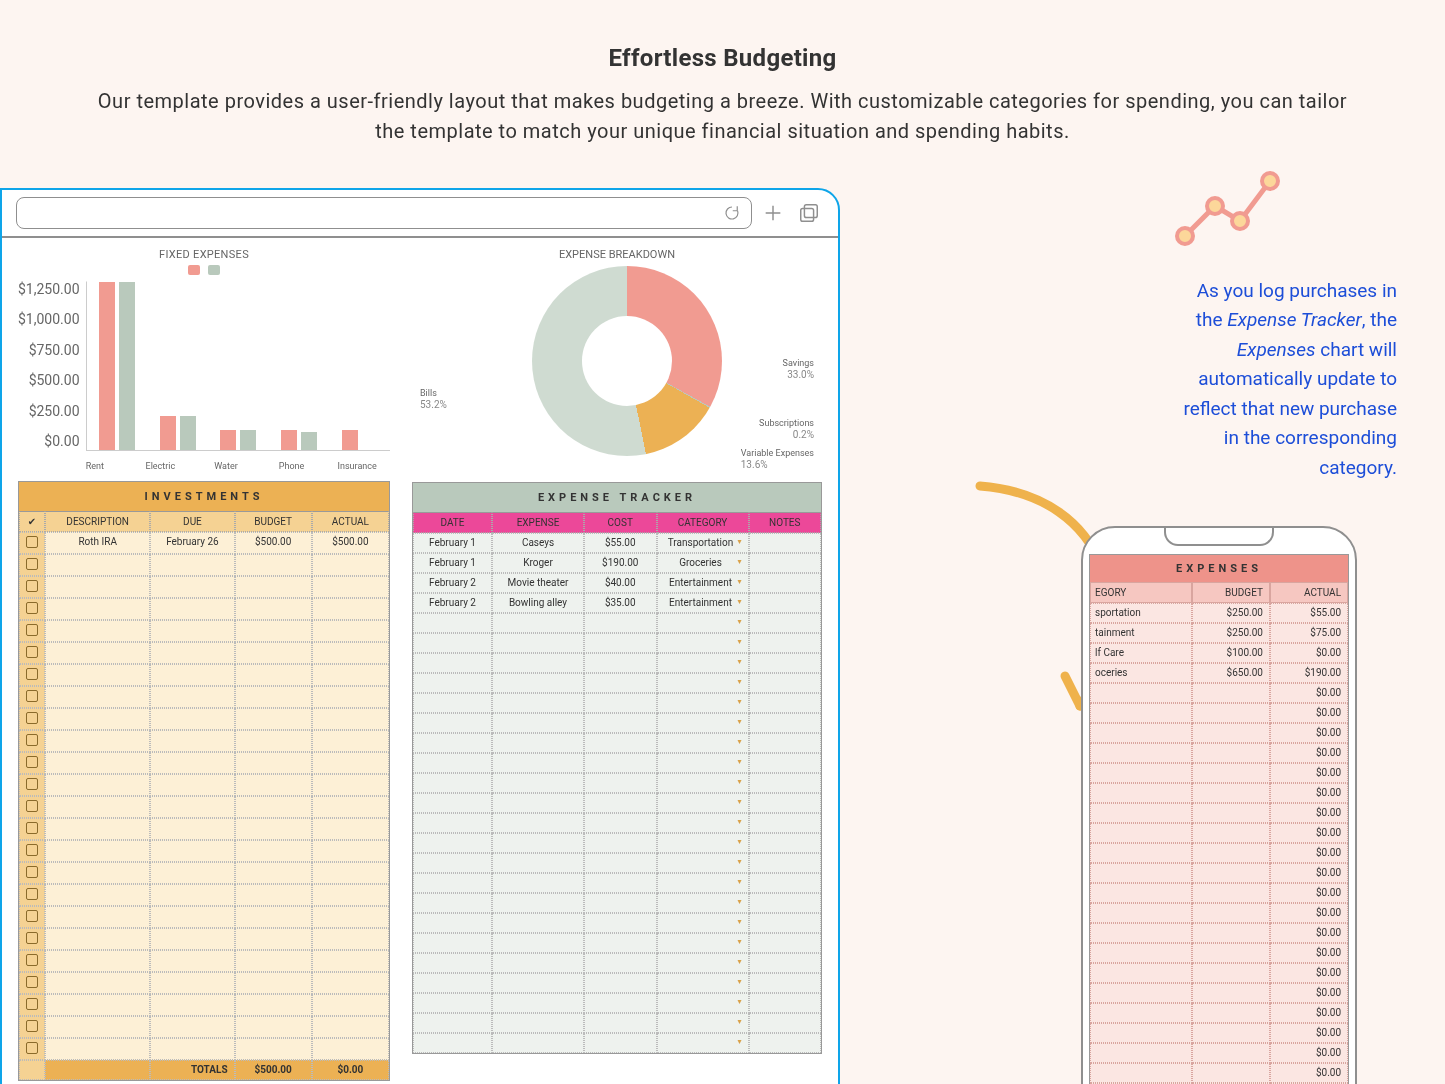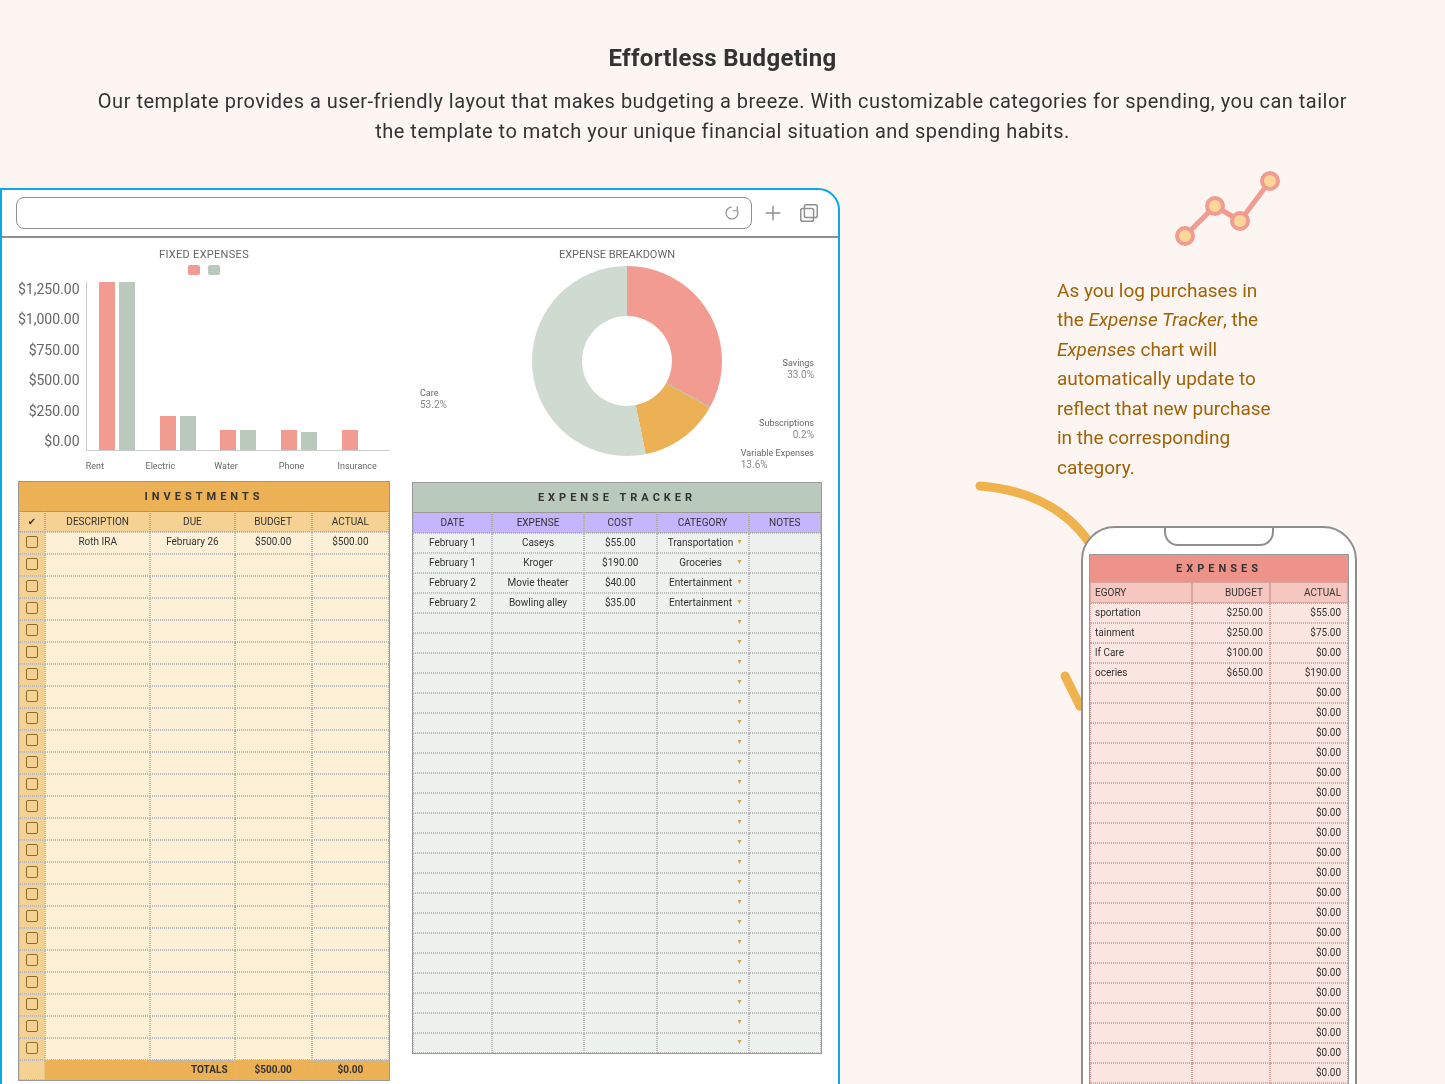--- a/index.html
+++ b/index.html
@@ -60,39 +60,39 @@
 .inv .tbl-row{background:#fdf0d6}
 .inv .tbl-row > div:first-child{background:#f5d293}
 .inv .totals{background:#ecb154;font-weight:700}
 .chk{width:12px;height:12px;border:1.3px solid #8a6a2a;display:inline-block;border-radius:2px}
 
 .trk .cols > div:nth-child(1){flex:1}
 .trk .cols > div:nth-child(2){flex:1.2}
 .trk .cols > div:nth-child(3){flex:.9}
 .trk .cols > div:nth-child(4){flex:1.2}
 .trk .cols > div:nth-child(5){flex:.9}
-.trk .tbl-head-row{background:#c4b5fd}
+.trk .tbl-head-row{background:#ec4899}
 .trk .tbl-row{background:#eef2ee}
 .dd{color:#d9a24a;font-size:8px;float:right}
 
 
 .phone{position:absolute;right:88px;top:350px;width:276px;height:640px;border:2.5px solid #8f8f8f;border-radius:34px;background:#fff;padding:22px 6px;overflow:hidden}
 .phone-notch{position:absolute;top:0;left:50%;transform:translateX(-50%);width:110px;height:18px;border:2.5px solid #8f8f8f;border-top:none;border-radius:0 0 14px 14px;background:#fff}
 .exp .tbl-header{background:#ee938a;color:#333;letter-spacing:4px;font-size:11px;padding:7px 0}
 .exp{font-size:10px;margin-top:4px}
 .exp .tbl-head-row{background:#f6c7c1}
 .exp .tbl-head-row > div{border:1px solid #d9a59f}
 .exp .tbl-row{background:#fbe6e2}
 .exp .tbl-row > div{border:1px dotted #d9a59f}
 .exp .cols > div:nth-child(1){flex:1.4;text-align:left;padding-left:4px}
 .exp .cols > div:nth-child(2){flex:1;text-align:right;padding-right:6px}
 .exp .cols > div:nth-child(3){flex:1;text-align:right;padding-right:6px}
 
 
-.side-text{position:absolute;right:48px;top:100px;width:340px;text-align:left;font-size:19px;line-height:1.55;color:#a16207}
+.side-text{position:absolute;right:48px;top:100px;width:340px;text-align:right;font-size:19px;line-height:1.55;color:#1d4ed8}
 .side-text em{font-style:italic}
 .network-icon{position:absolute;right:160px;top:-10px}
 
 
 .arrow{position:absolute;right:305px;top:300px;width:170px;height:260px;pointer-events:none}
 </style>
 </head>
 <body>
 
 <div class="hero">
@@ -383,21 +383,21 @@
             <div>$0.00</div>
           </div>
         </div>
       </div>
 
       <div class="col colB">
         <div class="donut-wrap">
           <div class="donut-title">EXPENSE BREAKDOWN</div>
           <div class="donut" style="background:conic-gradient(#f19b91 0 33%, #b9c9bc 33% 33.2%, #ecb154 33.2% 46.8%, #cfdbd1 46.8% 100%)"></div>
           <div class="donut-hole"></div>
-          <div class="donut-label" style="left:8px;top:140px"><span>Care</span><span class="pct">53.2%</span></div>
+          <div class="donut-label" style="left:8px;top:140px"><span>Bills</span><span class="pct">53.2%</span></div>
           <div class="donut-label" style="right:8px;top:110px;text-align:right"><span>Savings</span><span class="pct">33.0%</span></div>
           <div class="donut-label" style="right:8px;top:170px;text-align:right"><span>Subscriptions</span><span class="pct">0.2%</span></div>
           <div class="donut-label" style="right:8px;top:200px;text-align:left"><span>Variable Expenses</span><span class="pct">13.6%</span></div>
         </div>
 
         <div class="tbl trk">
           <div class="tbl-header">EXPENSE TRACKER</div>
           <div class="tbl-head-row cols">
             <div>DATE</div>
             <div>EXPENSE</div>

